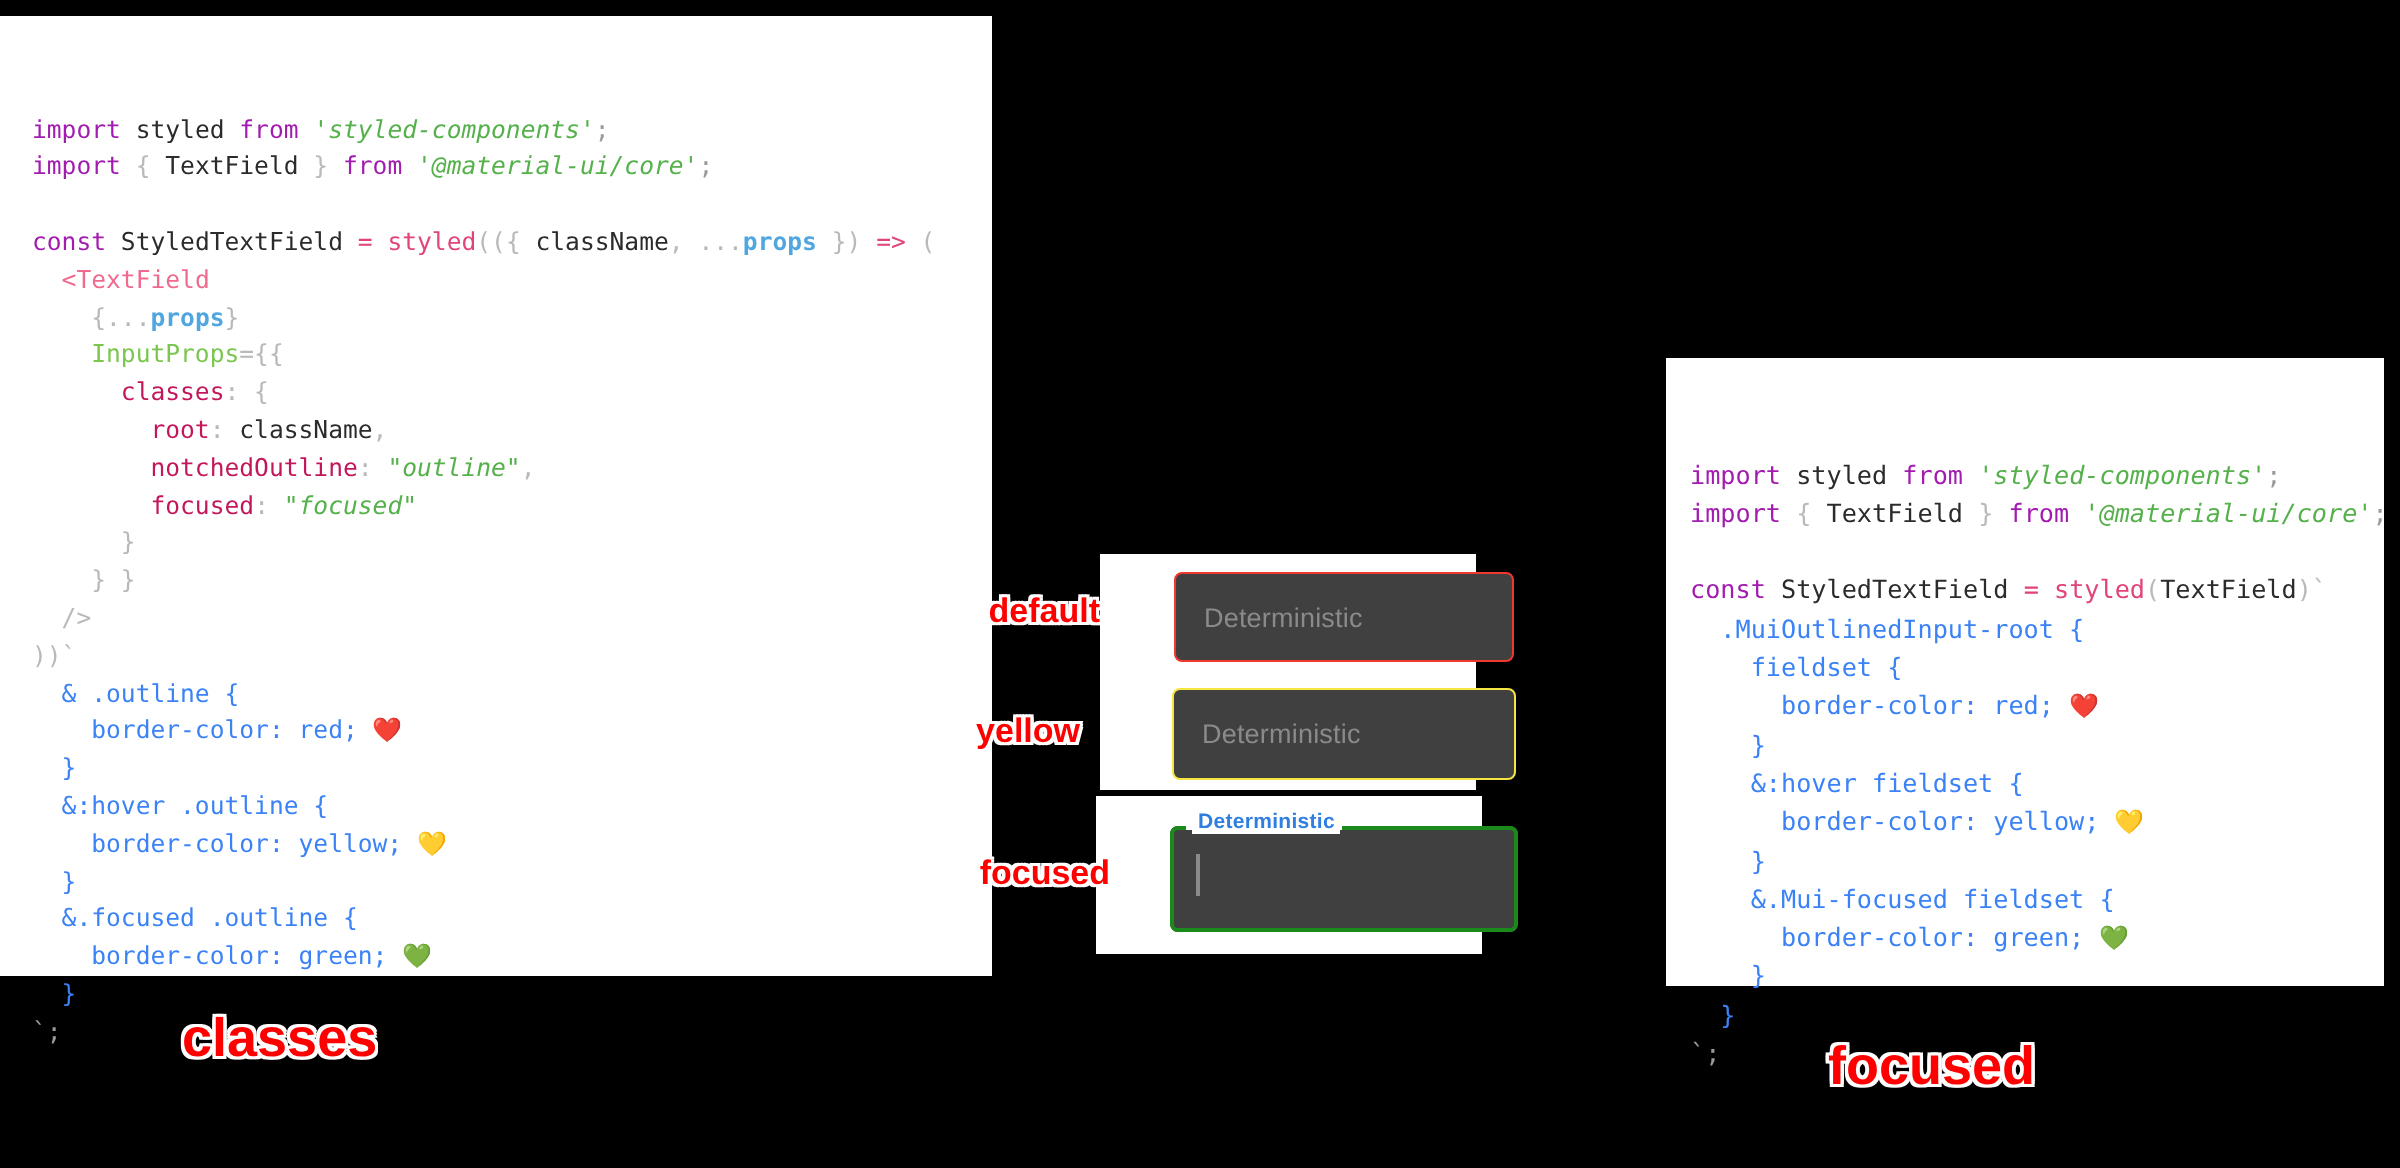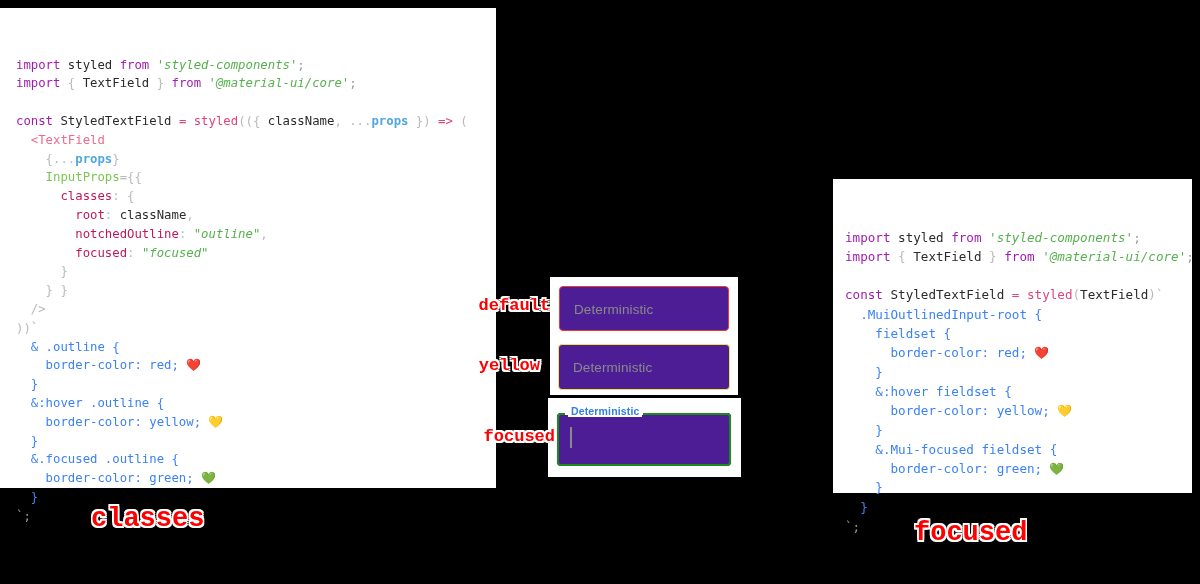--- a/index.html
+++ b/index.html
@@ -57,21 +57,22 @@
   .demo-card {
     position: absolute;
     background: #ffffff;
   }
   #demo-card-top    { left: 550px; top: 277px; width: 188px; height: 118px; }
   #demo-card-bottom { left: 548px; top: 398px; width: 193px; height: 79px;  }
 
   .tf {
     position: absolute;
     border-radius: 4px;
-    background: #4c1d95;
+    background: #404040;
+    margin-left: 28px;
   }
   .tf-text {
     position: absolute;
     left: 14px;
     top: 50%;
     transform: translateY(-50%);
     font-family: "Liberation Sans", sans-serif;
     font-size: 13.5px;
     color: #8a8a8a;
     letter-spacing: .1px;
@@ -110,21 +111,21 @@
   .caret {
     position: absolute;
     left: 13px; top: 14px;
     width: 2px; height: 21px;
     background: #8a8a8a;
   }
 
   
   .anno {
     position: absolute;
-    font-family: Liberation Mono, monospace;
+    font-family: Liberation Sans, sans-serif;
     font-weight: 700;
     color: #ff0000;
     text-shadow:
       -1.6px -1.6px 0 #fff,  1.6px -1.6px 0 #fff,
       -1.6px  1.6px 0 #fff,  1.6px  1.6px 0 #fff,
       -1.6px    0px 0 #fff,  1.6px    0px 0 #fff,
          0px -1.6px 0 #fff,    0px  1.6px 0 #fff;
     white-space: nowrap;
   }
   .anno-state { font-size: 17px; text-align: right; }

